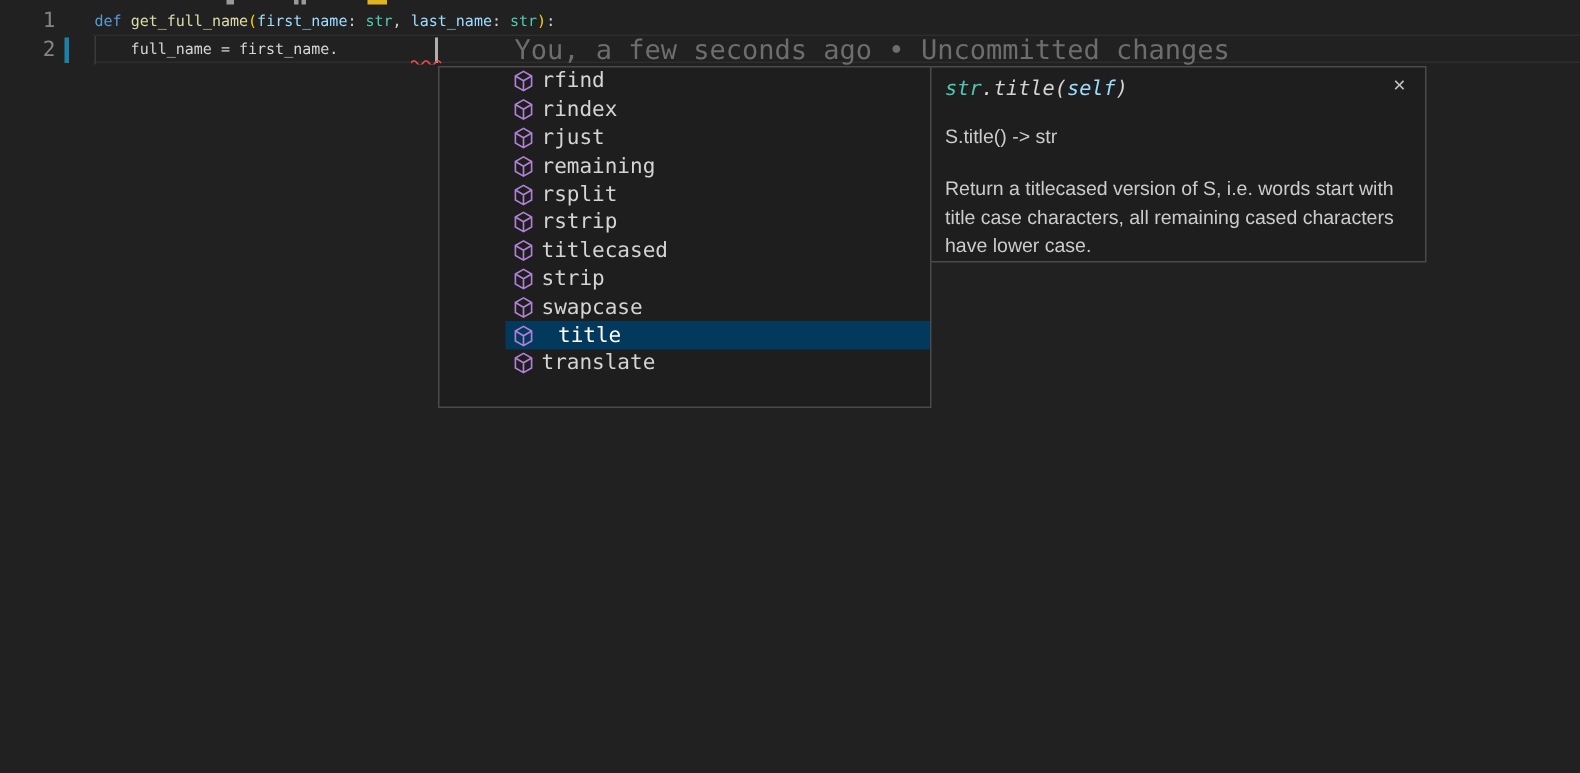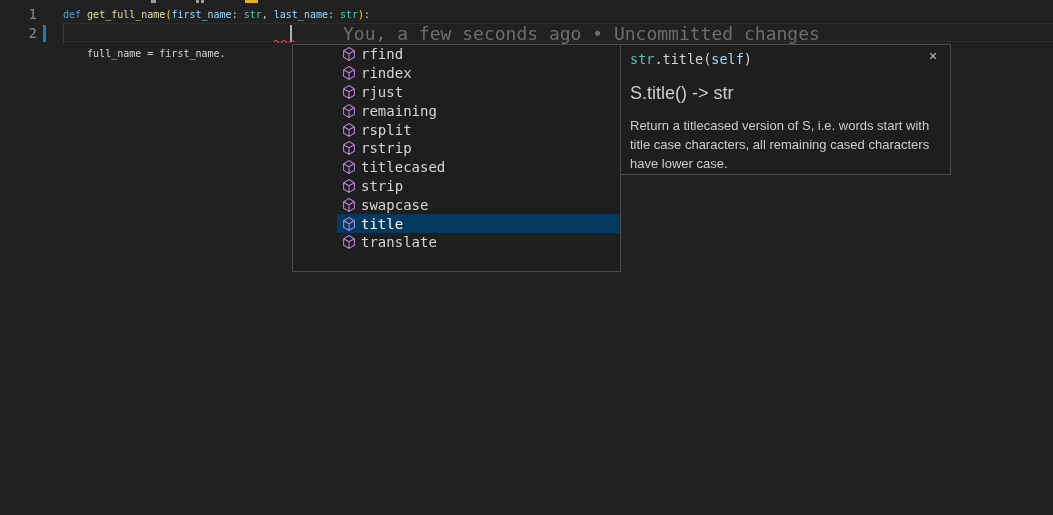--- a/index.html
+++ b/index.html
@@ -27,21 +27,21 @@
   }
   .indent-guide {
     position: absolute; left: 63px; top: 24px; width: 1px; height: 19px;
     background: #3a3a3a;
   }
   .code-line {
     position: absolute; left: 63px; font-size: 10px; line-height: 19px;
     white-space: pre; color: var(--plain, #d4d4d4);
   }
   .code-line.l1 { top: 5px; }
-  .code-line.l2 { top: 24px; margin-top: 20px; }
+  .code-line.l2 { top: 24px; }
   .tk-keyword  { color: var(--keyword); }
   .tk-function { color: var(--function); }
   .tk-bracket  { color: var(--bracket); }
   .tk-parameter{ color: var(--parameter); }
   .tk-type     { color: var(--type); }
   .tk-plain    { color: var(--plain); }
   .cursor {
     position: absolute; left: 290px; top: 25px; width: 2px; height: 17px;
     background: var(--cursor, #aeafad);
   }
@@ -54,44 +54,44 @@
   .suggest-widget {
     position: absolute; left: 292px; top: 44px; width: 329px; height: 228px;
     background: var(--widget-bg, #1e1e1e);
     border: 1px solid var(--widget-border, #4a4a4a);
     padding-left: 44px;
   }
   .suggest-row {
     height: 18.8px; display: flex; align-items: center;
     padding-left: 4px; cursor: pointer;
   }
-  .suggest-row.selected { background: var(--selection-bg, #04395e); }
+  .suggest-row.selected { background: var(--selection-bg, #04395e); gap: 11px; }
   .suggest-row .s-icon { width: 16px; height: 16px; margin-right: 4px; flex: none; }
   .suggest-row .s-label {
     font-size: 14px; color: var(--plain, #d4d4d4); line-height: 18px; white-space: pre;
   }
   .suggest-row.selected .s-label { color: #ffffff; }
   
   .docs-panel {
     position: absolute; left: 620px; top: 44px; width: 331px; height: 131px;
     background: var(--widget-bg, #1e1e1e);
     border: 1px solid var(--widget-border, #4a4a4a);
   }
   .docs-signature {
     position: absolute; left: 9px; top: 5px; font-size: 13.5px; line-height: 19px;
-    white-space: pre; color: var(--plain, #d4d4d4);
+    white-space: pre; color: var(--plain, #d4d4d4); font-style: italic;
   }
   .docs-close {
     position: absolute; right: 8px; top: 2px; width: 18px; height: 18px;
     color: var(--close-icon, #c5c5c5); font-family: "Liberation Sans", sans-serif;
     font-size: 14px; line-height: 18px; text-align: center; cursor: pointer;
   }
   .docs-subtitle {
     position: absolute; left: 9px; top: 38px;
-    font-family: "Liberation Sans", sans-serif; font-size: 18px;
+    font-family: "Liberation Sans", sans-serif; font-size: 13px;
     color: var(--doc-text, #cccccc);
   }
   .docs-description {
     position: absolute; left: 9px; top: 71px; width: 305px;
     font-family: Liberation Sans, sans-serif; font-size: 13px; line-height: 19px;
     color: var(--doc-text, #cccccc);
   }
 </style>
 </head>
 <body>

